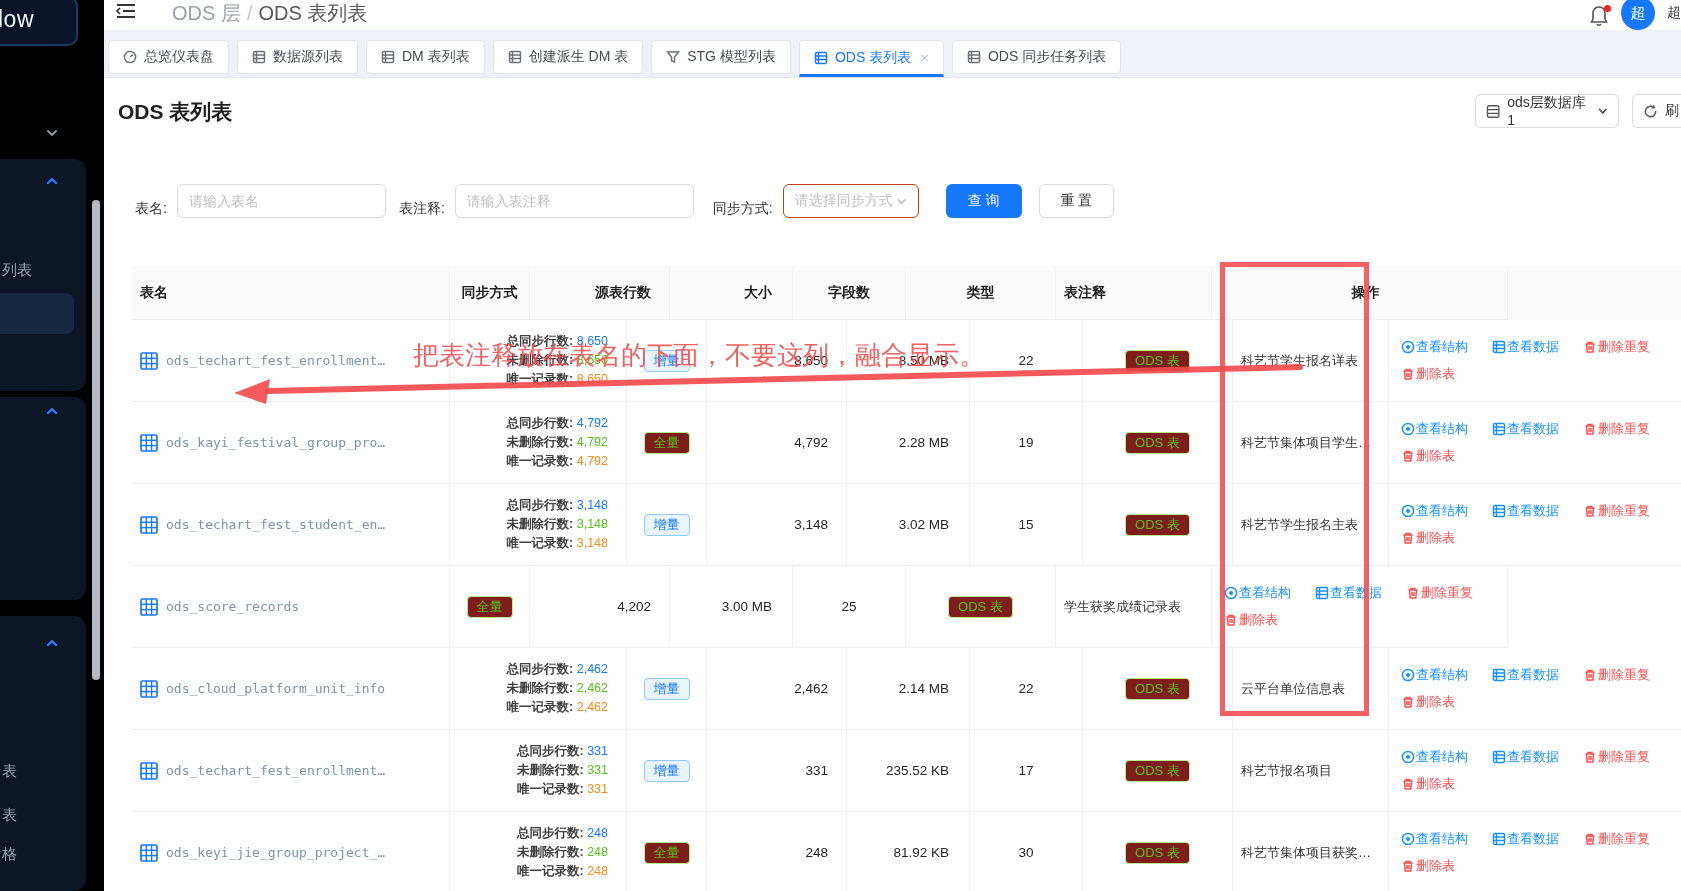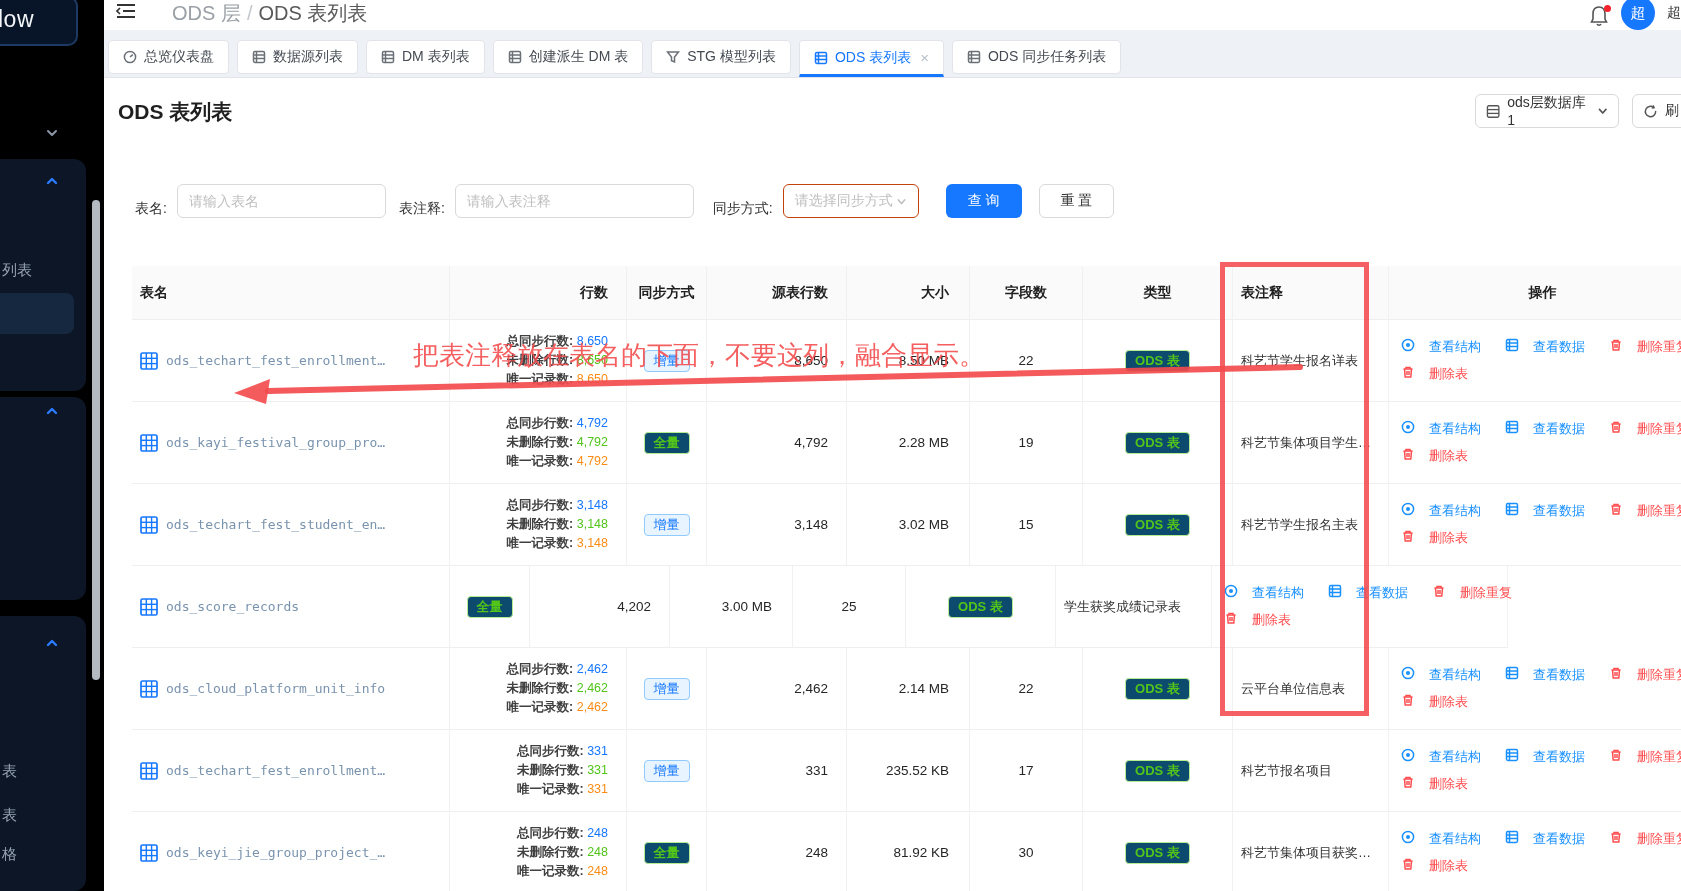--- a/index.html
+++ b/index.html
@@ -72,25 +72,25 @@
   .c-comment{ width:156px; padding-left:8px; }
   .c-ops    { width:296px; padding-left:12px; }
   .tname { font-family:"DejaVu Sans Mono","Liberation Mono",monospace; font-size:13px; color:#7a93ad; cursor:pointer; white-space:nowrap; overflow:hidden; }
   .grid-ic { flex:0 0 18px; width:18px; height:18px; color:#1677ff; }
   .stats { font-size:12.5px; line-height:19px; }
   .stats .lbl { color:#404040; font-weight:bold; }
   .v-blue{ color:#1677ff; } .v-green{ color:#52c41a; } .v-orange{ color:#fa8c16; }
   .num { font-size:13.5px; color:#262626; }
   .badge { font-size:13px; padding:1px 9px; border-radius:4px; border:1px solid; white-space:nowrap; }
   .badge-blue  { background:#e8f4ff; border-color:#91caff; color:#1677ff; }
-  .badge-green { background:#0c4a6e; border-color:#b7eb8f; color:#52c41a;font-weight:bold; }
+  .badge-green { background:#7f1d1d; border-color:#b7eb8f; color:#52c41a; }
   .comment-txt { font-size:13px; color:#333; white-space:nowrap; overflow:hidden; }
   .ops-wrap { display:flex; flex-direction:column; gap:9px; }
   .ops-line { display:flex; gap:24px; }
-  .op { display:flex; align-items:flex-start; gap:14px; font-size:13px; cursor:pointer; white-space:nowrap; }
+  .op { display:flex; align-items:center; gap:1px; font-size:13px; cursor:pointer; white-space:nowrap; }
   .op svg { width:14px; height:14px; }
   .op-blue { color:#1890ff; } .op-red { color:#ff4d4f; }
 
   
   .anno-box { position:absolute; left:1220px; top:262px; width:149px; height:454px; border:5px solid rgba(242,74,77,.88); z-index:40; pointer-events:none; }
   .anno-text { position:absolute; left:413px; top:338px; font-size:26px; color:#f3494b; opacity:.88; white-space:nowrap; z-index:41; pointer-events:none; }
   .anno-svg { position:absolute; left:0; top:0; z-index:39; pointer-events:none; }
 </style>
 </head>
 <body>
@@ -248,21 +248,20 @@
             <polyline points="3,5 7,9.5 11,5" fill="none" stroke="#bfbfbf" stroke-width="2" stroke-linecap="round" stroke-linejoin="round"></polyline>
           </svg>
       </div>
       <button class="btn btn-primary">查 询</button>
       <button class="btn btn-plain">重 置</button>
     </div>
 
     <div class="tbl">
       <div class="tr th-row" id="thead">
           <div class="th c-name">表名</div>
-          <div class="th c-rows">行数</div>
           <div class="th c-sync">同步方式</div>
           <div class="th c-source">源表行数</div>
           <div class="th c-size">大小</div>
           <div class="th c-fields">字段数</div>
           <div class="th c-type">类型</div>
           <div class="th c-comment">表注释</div>
           <div class="th c-ops" style="justify-content: center;">操作</div>
         </div>
       <div id="tbody">
           <div class="tr data-row">

